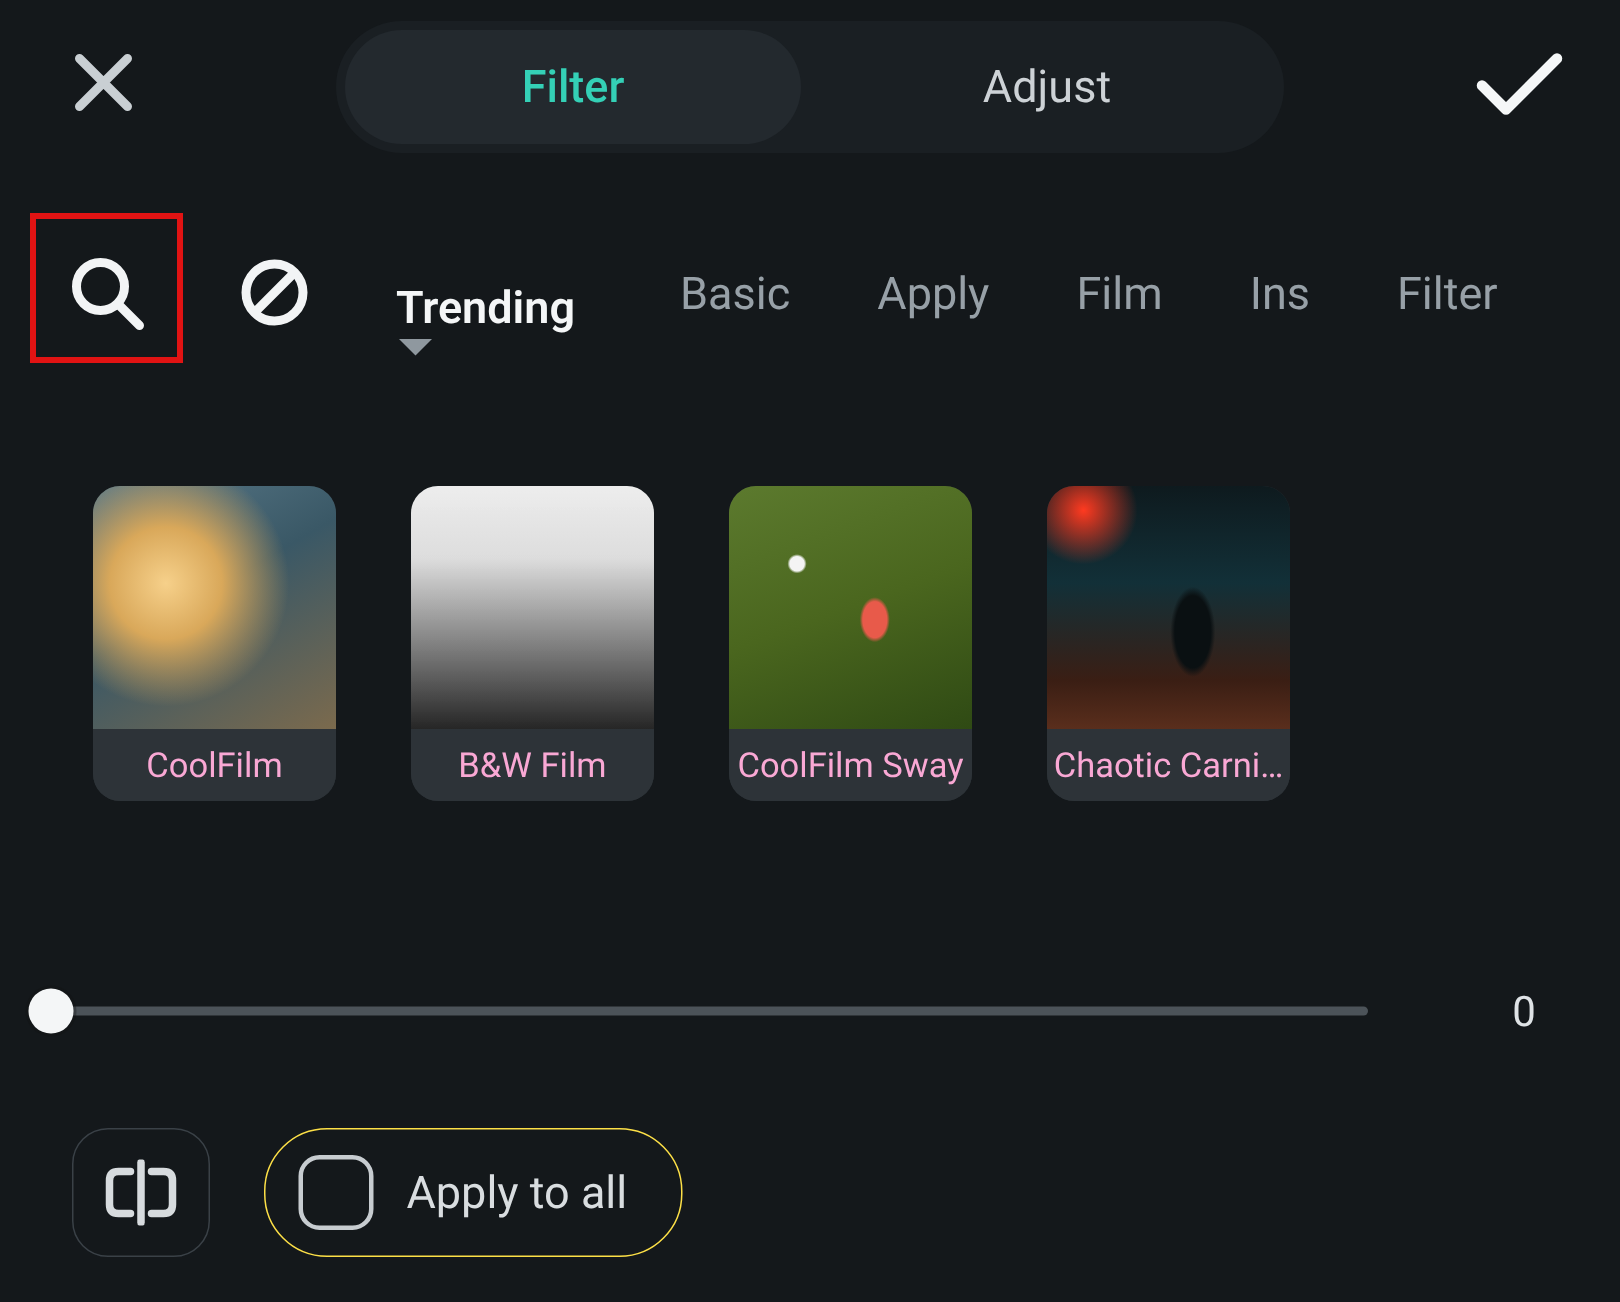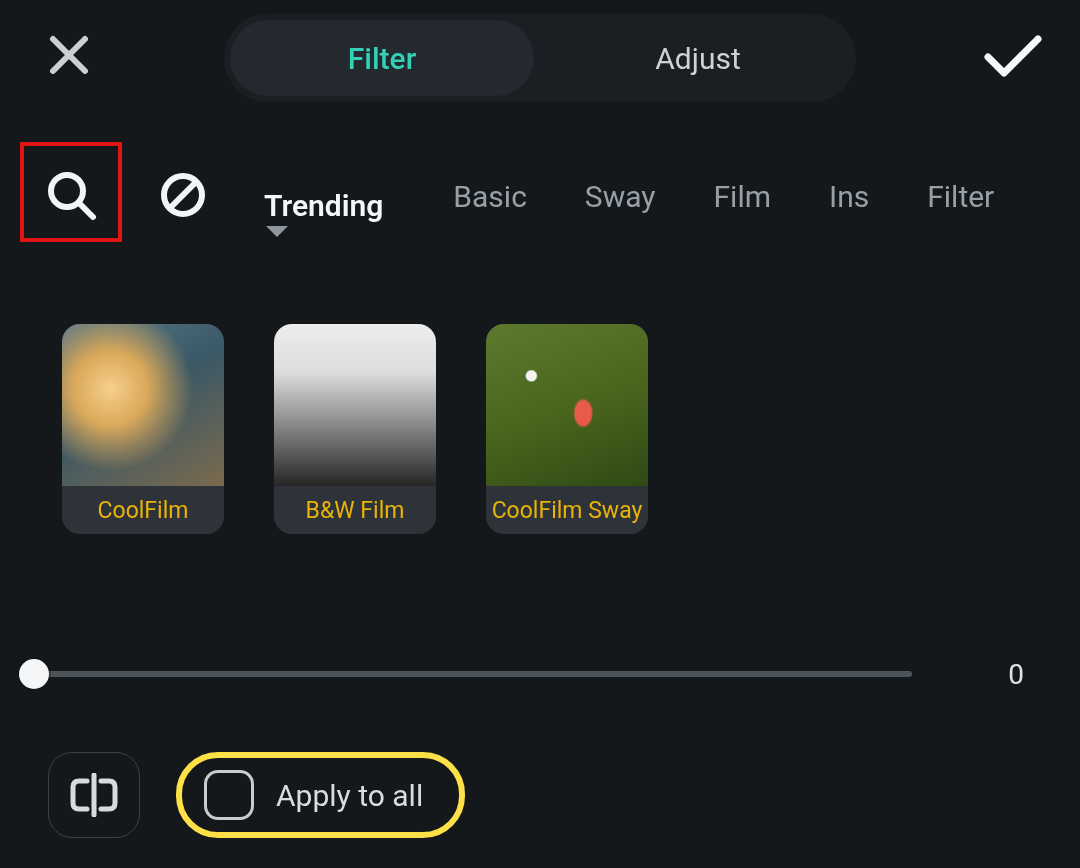--- a/index.html
+++ b/index.html
@@ -72,21 +72,21 @@
     display:flex;gap:50px;
   }
   .thumb{
     width:162px;height:210px;border-radius:18px;overflow:hidden;
     background:#2a3035;display:flex;flex-direction:column;cursor:pointer;
     flex:0 0 162px;
   }
   .thumb .img{flex:1;position:relative;}
   .thumb .cap{
     height:48px;display:flex;align-items:center;justify-content:center;
-    font-size:23px;color:#eab308;background:#2d3338;
+    font-size:23px;color:#f9a8d4;background:#2d3338;
     white-space:nowrap;overflow:hidden;text-overflow:ellipsis;
     padding:0 6px;
   }
 
   
   .img1{background:
     radial-gradient(circle at 30% 40%,#f6d08a 0%,#d9a85a 25%,transparent 55%),
     linear-gradient(150deg,#5a7a8a 0%,#3a5866 45%,#7b6a4d 100%);}
   .img2{background:
     linear-gradient(180deg,#e3e3e3 0%,#d4d4d4 30%,#2e2e2e 100%),
@@ -112,21 +112,21 @@
     width:30px;height:30px;border-radius:50%;background:var(--white);box-shadow:0 0 0 2px #1115;}
   .slider-val{min-width:48px;text-align:center;font-size:28px;color:var(--text);}
 
   
   .bottom-row{position:absolute;left:48px;top:752px;height:86px;display:flex;gap:36px;align-items:center;}
   .round-btn{
     width:92px;height:86px;border:1px solid #3a4147;border-radius:24px;
     display:flex;align-items:center;justify-content:center;cursor:pointer;
   }
   .apply-btn{
-    height:86px;border:6px solid #fde047;border-radius:42px;
+    height:86px;border:1px solid #fde047;border-radius:42px;
     display:flex;align-items:center;padding:0 36px 0 22px;cursor:pointer;gap:22px;
   }
   .checkbox-empty{
     width:50px;height:50px;border:3px solid #c7ccd0;border-radius:14px;
   }
   .apply-btn .lbl{font-size:30px;color:#d9dde0;}
 
   svg{display:block;}
 </style>
 </head>
@@ -183,21 +183,21 @@
     <span class="chev">
       <svg width="26" height="18" viewBox="0 0 26 18">
           <path d="M2 3 L13 14 L24 3 Z" fill="#8f989f"></path>
         </svg>
     </span>
   </div>
   <div class="cat-item">
     <span>Basic</span>
   </div>
   <div class="cat-item">
-    <span>Sway</span>
+    <span>Apply</span>
   </div>
   <div class="cat-item">
     <span>Film</span>
   </div>
   <div class="cat-item">
     <span>Ins</span>
   </div>
   <div class="cat-item">
     <span>Filter</span>
   </div>
@@ -208,20 +208,24 @@
     <div class="img img1"></div>
     <div class="cap">CoolFilm</div>
   </div>
   <div class="thumb">
     <div class="img img2"></div>
     <div class="cap">B&amp;W Film</div>
   </div>
   <div class="thumb">
     <div class="img img4"></div>
     <div class="cap">CoolFilm Sway</div>
+  </div>
+  <div class="thumb">
+    <div class="img img5"></div>
+    <div class="cap">Chaotic Carni…</div>
   </div>
 </div>
 
 <div class="slider-wrap">
   <div class="slider-track">
     <div class="slider-handle"></div>
   </div>
   <div class="slider-val">0</div>
 </div>
 

